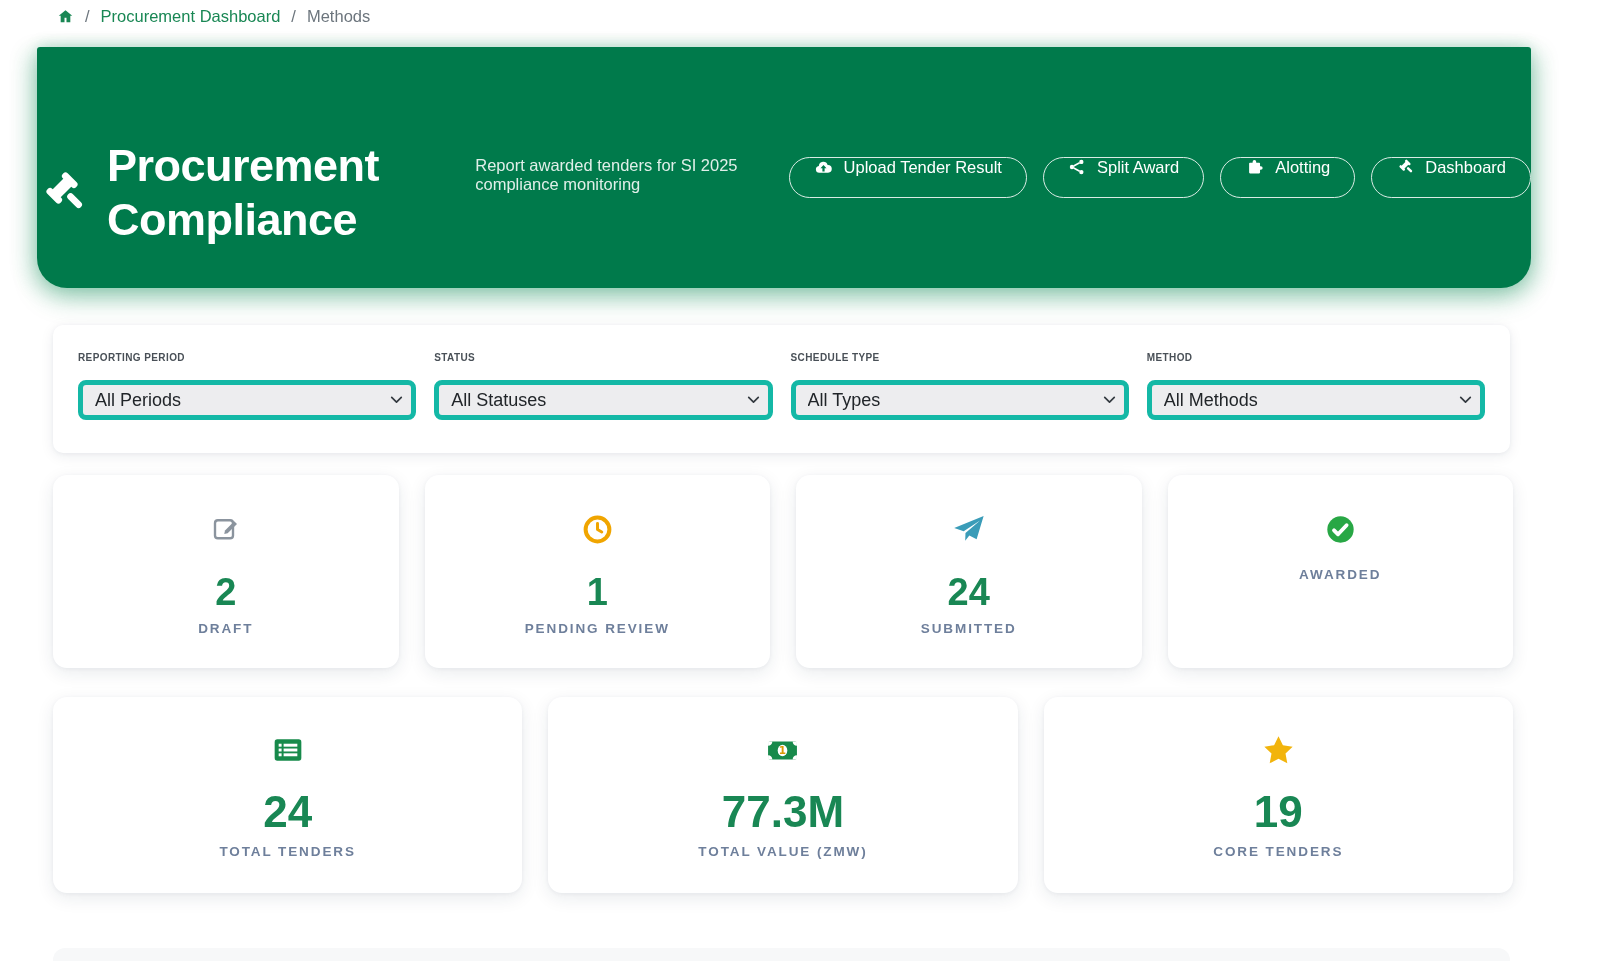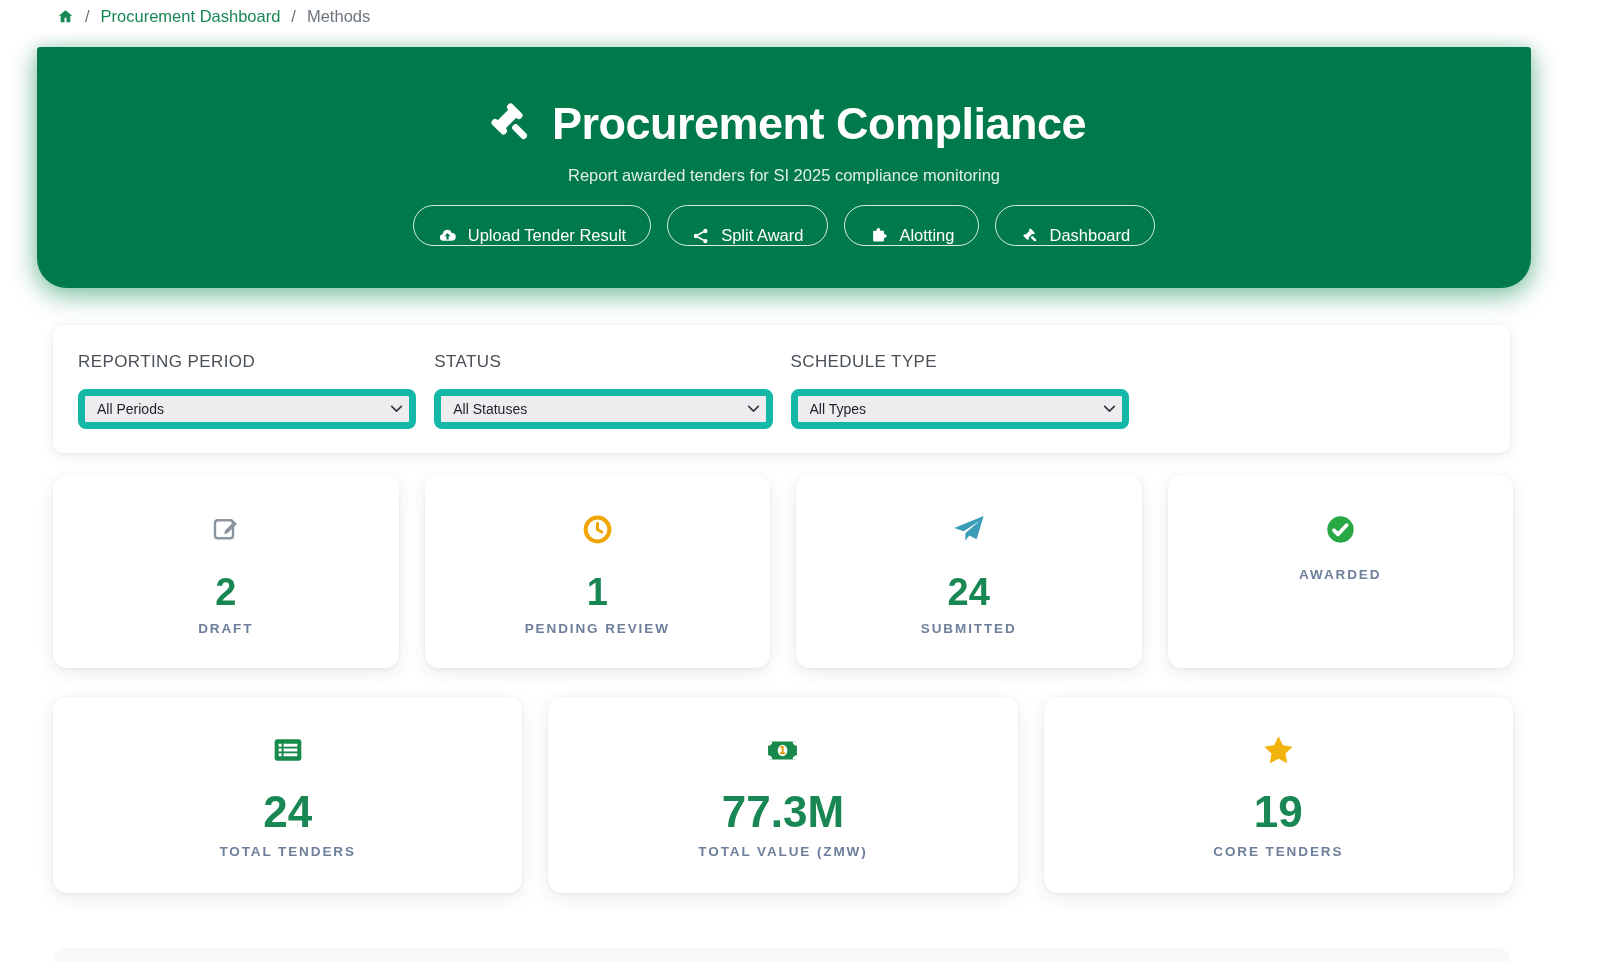--- a/index.html
+++ b/index.html
@@ -22,45 +22,45 @@
   .breadcrumb .home-ic{display:flex;align-items:center;color:#198754;cursor:pointer}
   .breadcrumb .sep{color:var(--muted)}
   .breadcrumb a{color:#198754;text-decoration:none;cursor:pointer}
   .breadcrumb .current{color:var(--muted)}
   
   .hero{
     position:absolute;left:37px;top:47px;width:1494px;height:241px;
     background:var(--green);
     border-radius:3px 3px 30px 30px;
     box-shadow:0 12px 24px rgba(0,135,80,.28), 10px 4px 20px rgba(0,135,80,.14), -10px 4px 20px rgba(0,135,80,.14), 0 -4px 14px rgba(0,135,80,.12);
-    display:flex;flex-direction:column;align-items:center;color:#fff;
+    display:flex;align-items:center;color:#fff;
   }
   .hero-title-row{display:flex;align-items:center;gap:20px;margin-top:50px}
   .hero-gavel{display:flex;align-items:center;color:#fff}
   .hero-title{font-size:45px;font-weight:700;letter-spacing:-.5px;line-height:1.2}
   .hero-sub{margin-top:15px;font-size:16.5px;color:rgba(255,255,255,.88)}
   .hero-actions{display:flex;gap:16px;margin-top:20px}
   .hero-btn{
-    display:flex;align-items:flex-end;gap:11px;height:41px;padding:0 24px;
+    display:flex;align-items:flex-start;gap:11px;height:41px;padding:0 24px;
     border:1px solid rgba(255,255,255,.85);border-radius:22px;background:transparent;
     color:#fff;font-size:16.5px;font-family:inherit;cursor:pointer;white-space:nowrap;
   }
   .hero-btn .bic{display:flex;align-items:center}
   
   .filter-card{
     position:absolute;left:53px;top:325px;width:1457px;height:128px;background:#fff;border-radius:10px;
     box-shadow:0 3px 14px rgba(25,40,70,.08),0 1px 4px rgba(25,40,70,.05);
     display:grid;grid-template-columns:repeat(4,1fr);column-gap:18px;padding:27px 25px 0 25px;
   }
-  .filter-label{font-size:17px;font-weight:400;color:var(--filter-label);letter-spacing:.4px}
+  .filter-label{font-size:10px;font-weight:700;color:var(--filter-label);letter-spacing:.4px}
   .select-wrap{position:relative;margin-top:17px}
   select{
     width:100%;height:40px;appearance:none;-webkit-appearance:none;-moz-appearance:none;
-    border:7px solid #14b8a6;background:#ededef;border-radius:8px;
-    padding:0 40px 0 12px;font-size:14px;color:#212529;font-family:inherit;cursor:pointer;
+    border:5px solid #14b8a6;background:#ededef;border-radius:8px;
+    padding:0 40px 0 12px;font-size:18px;color:#212529;font-family:inherit;cursor:pointer;
   }
   .chevron{position:absolute;right:11px;top:11px;pointer-events:none;color:#343a40}
   
   .stats-row{position:absolute;left:53px;top:475px;width:1460px;display:grid;grid-template-columns:repeat(4,1fr);gap:26px}
   .card{
     background:#fff;border-radius:14px;
     box-shadow:0 5px 18px rgba(25,40,70,.09),0 1px 4px rgba(25,40,70,.05);
     display:flex;flex-direction:column;align-items:center;
   }
   .stat-card{height:193px;padding-top:38px}
@@ -181,20 +181,33 @@
             <path d="m3.5 6 4.5 4.4L12.5 6" stroke="currentColor" stroke-width="1.6" fill="none" stroke-linecap="round" stroke-linejoin="round"></path>
           </svg>
       </span>
     </div>
   </div>
   <div class="filter-group">
     <div class="filter-label">SCHEDULE TYPE</div>
     <div class="select-wrap">
       <select>
         <option>All Types</option>
+      </select>
+      <span class="chevron">
+        <svg width="17" height="17" viewBox="0 0 16 16">
+            <path d="m3.5 6 4.5 4.4L12.5 6" stroke="currentColor" stroke-width="1.6" fill="none" stroke-linecap="round" stroke-linejoin="round"></path>
+          </svg>
+      </span>
+    </div>
+  </div>
+  <div class="filter-group">
+    <div class="filter-label">METHOD</div>
+    <div class="select-wrap">
+      <select>
+        <option>All Methods</option>
       </select>
       <span class="chevron">
         <svg width="17" height="17" viewBox="0 0 16 16">
             <path d="m3.5 6 4.5 4.4L12.5 6" stroke="currentColor" stroke-width="1.6" fill="none" stroke-linecap="round" stroke-linejoin="round"></path>
           </svg>
       </span>
     </div>
   </div>
 </section>
 

